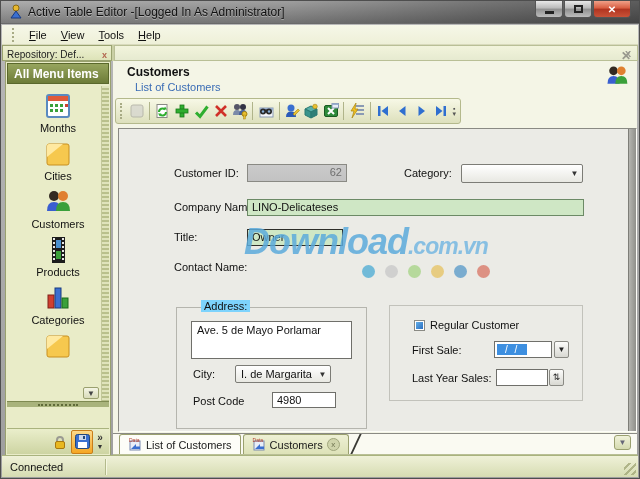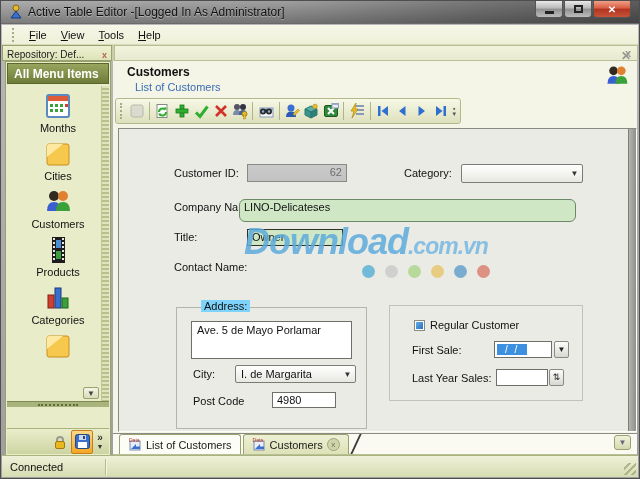--- a/index.html
+++ b/index.html
@@ -435,21 +435,21 @@
       <span class="flabel" style="left:55px; top:38px;">Customer ID:</span>
       <div class="field gray" style="left:128px; top:35px; width:100px; height:18px;">62</div>
 
       <span class="flabel" style="left:285px; top:38px;">Category:</span>
       <div class="combo" style="left:342px; top:35px; width:122px; height:19px;">
         <span class="cval"></span>
         <span class="carrow">▼</span>
       </div>
 
       <span class="flabel" style="left:55px; top:72px;">Company Name:</span>
-      <div class="field green" style="left:120px; top:70px; width:337px; height:23px;border-radius:6px;">LINO-Delicateses</div>
+      <div class="field green" style="left:128px; top:70px; width:337px; height:17px;">LINO-Delicateses</div>
 
       <span class="flabel" style="left:55px; top:102px;">Title:</span>
       <div class="field green focusd" style="left:128px; top:100px; width:96px; height:17px;">Owner</div>
 
       <span class="flabel" style="left:55px; top:132px;">Contact Name:</span>
 
       <div class="watermark">
         <span class="wm-text">Download</span><span class="wm-text wm-suffix">.com.vn</span>
         <div class="wm-dots">
           <span class="wm-dot" style="background:#52aed4"></span>
@@ -458,21 +458,21 @@
           <span class="wm-dot" style="background:#e6c468"></span>
           <span class="wm-dot" style="background:#5e9cc9"></span>
           <span class="wm-dot" style="background:#d97a6a"></span>
         </div>
       </div>
 
       <div class="groupbox" style="left:57px; top:178px; width:191px; height:122px;">
         <span class="legend">Address:</span>
         <div class="taddr" style="left:14px; top:13px; width:161px; height:38px;">Ave.  5 de Mayo Porlamar</div>
         <span class="flabel" style="left:16px; top:60px;">City:</span>
-        <div class="combo" style="left:58px; top:57px; width:121px; height:18px;">
+        <div class="combo" style="left:58px; top:57px; width:96px; height:18px;">
           <span class="cval">I. de Margarita</span>
           <span class="carrow">▼</span>
         </div>
         <span class="flabel" style="left:16px; top:87px;">Post Code</span>
         <div class="field" style="left:95px; top:84px; width:64px; height:16px;">4980</div>
       </div>
 
       <div class="groupbox gb-plain" style="left:270px; top:176px; width:194px; height:96px;">
         <div class="checkbox" style="left:24px; top:14px;">
             <div class="inner"></div>

